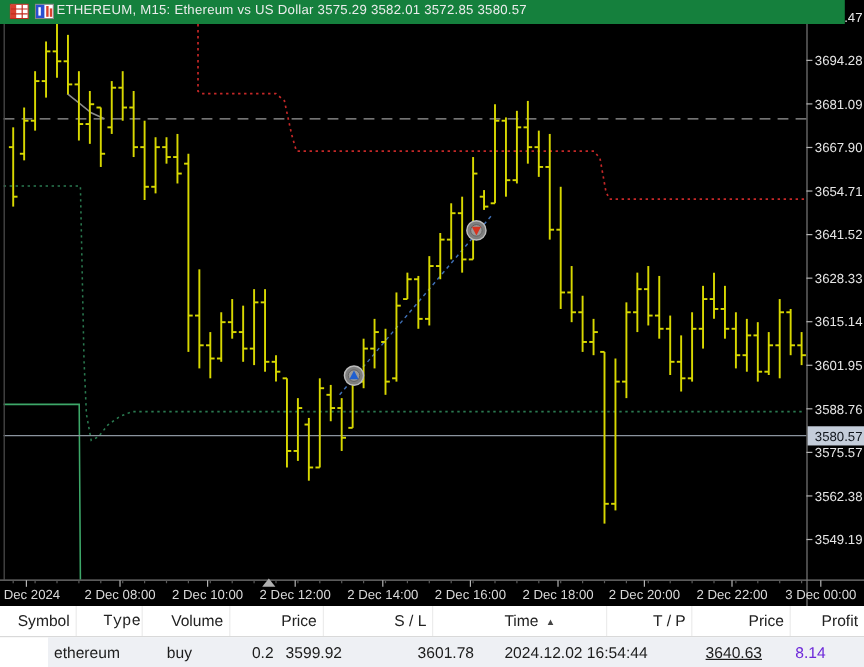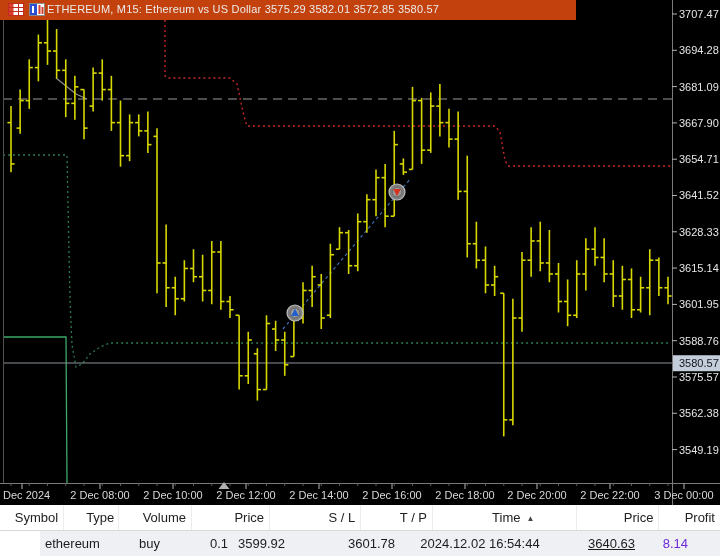--- a/index.html
+++ b/index.html
@@ -1,17 +1,17 @@
 <!DOCTYPE html>
 <html><head>
 <meta charset="utf-8">
 <style>
   html,body{margin:0;padding:0;background:#000;width:720px;height:556px;overflow:hidden;}
   #app{position:relative;width:720px;height:556px;background:#000;font-family:"Liberation Sans",sans-serif;}
-  #titlebar{position:absolute;left:0;top:0;width:576px;height:20px;background:#c2410c;z-index:3;}
+  #titlebar{position:absolute;left:0;top:0;width:704px;height:20px;background:#15803d;z-index:3;}
   #title-text{position:absolute;left:47px;top:3px;font-size:11px;color:#ececec;white-space:nowrap;letter-spacing:0.2px;}
   .tb-icon{position:absolute;top:3px;width:16px;height:13px;display:block;}
   #icon-grid{left:8px;}
   #icon-chart{left:29px;}
   #chart{position:absolute;left:0;top:0;width:720px;height:505px;z-index:2;}
   #trade-table{position:absolute;left:0;top:505px;width:720px;height:51px;background:#ffffff;font-size:13px;color:#1c1c1c;z-index:4;}
   #t-head{display:flex;height:25px;line-height:25px;background:#ffffff;border-bottom:1px solid #d9d9d9;gap:17px;}
   #t-row{display:flex;height:25px;line-height:25px;background:#eef0f4;margin-left:40px;}
   .hcell{box-sizing:border-box;padding:0 5px;white-space:nowrap;overflow:hidden;border-right:1px solid #ececec;color:#222;}
   .hcell:last-child{border-right:none;}
@@ -521,33 +521,33 @@
       <rect x="3" y="3" width="2" height="7" fill="#ffffff"></rect>
       <rect x="9.5" y="2" width="2" height="9" fill="#d9402f"></rect>
       <rect x="12.5" y="4" width="2" height="7" fill="#d9402f"></rect>
     </svg>
     <span id="title-text">ETHEREUM, M15:  Ethereum vs US Dollar   3575.29 3582.01 3572.85 3580.57</span>
   </div>
 
   <div id="trade-table">
     <div id="t-head">
         <div class="hcell" style="width: 79px; text-align: right;"><span>Symbol</span></div>
-        <div class="hcell" style="width: 46px; text-align: right;"><span>Type</span></div>
+        <div class="hcell" style="width: 46px; text-align: right; font-family: Liberation Mono, monospace;"><span>Type</span></div>
         <div class="hcell" style="width: 68px; text-align: right;"><span>Volume</span></div>
         <div class="hcell" style="width: 75px; text-align: right;"><span>Price</span></div>
         <div class="hcell" style="width: 92px; text-align: right;"><span>S / L</span></div>
+        <div class="hcell" style="width: 160px; text-align: center;"><span>Time</span><span class="sort-glyph">▲</span></div>
         <div class="hcell" style="width: 67px; text-align: right;"><span>T / P</span></div>
-        <div class="hcell" style="width: 160px; text-align: center;"><span>Time</span><span class="sort-glyph">▲</span></div>
         <div class="hcell" style="width: 80px; text-align: right;"><span>Price</span></div>
         <div class="hcell" style="width: 53px; text-align: right;"><span>Profit</span></div>
       </div>
     <div id="t-row">
         <div class="dcell" style="width: 79px; text-align: left;">ethereum</div>
         <div class="dcell" style="width: 46px; text-align: right;">buy</div>
-        <div class="dcell" style="width: 68px; text-align: right;">0.1</div>
+        <div class="dcell" style="width: 68px; text-align: right;">0.2</div>
         <div class="dcell" style="width: 75px; text-align: left;">3599.92</div>
         <div class="dcell" style="width: 92px; text-align: right;">3601.78</div>
         <div class="dcell" style="width: 160px; text-align: center;">2024.12.02 16:54:44</div>
         <div class="dcell" style="width: 80px; text-align: right; text-decoration: underline;">3640.63</div>
         <div class="dcell" style="width: 53px; text-align: right; color: #6d28d9;">8.14</div>
       </div>
   </div>
 
 </div>
 

